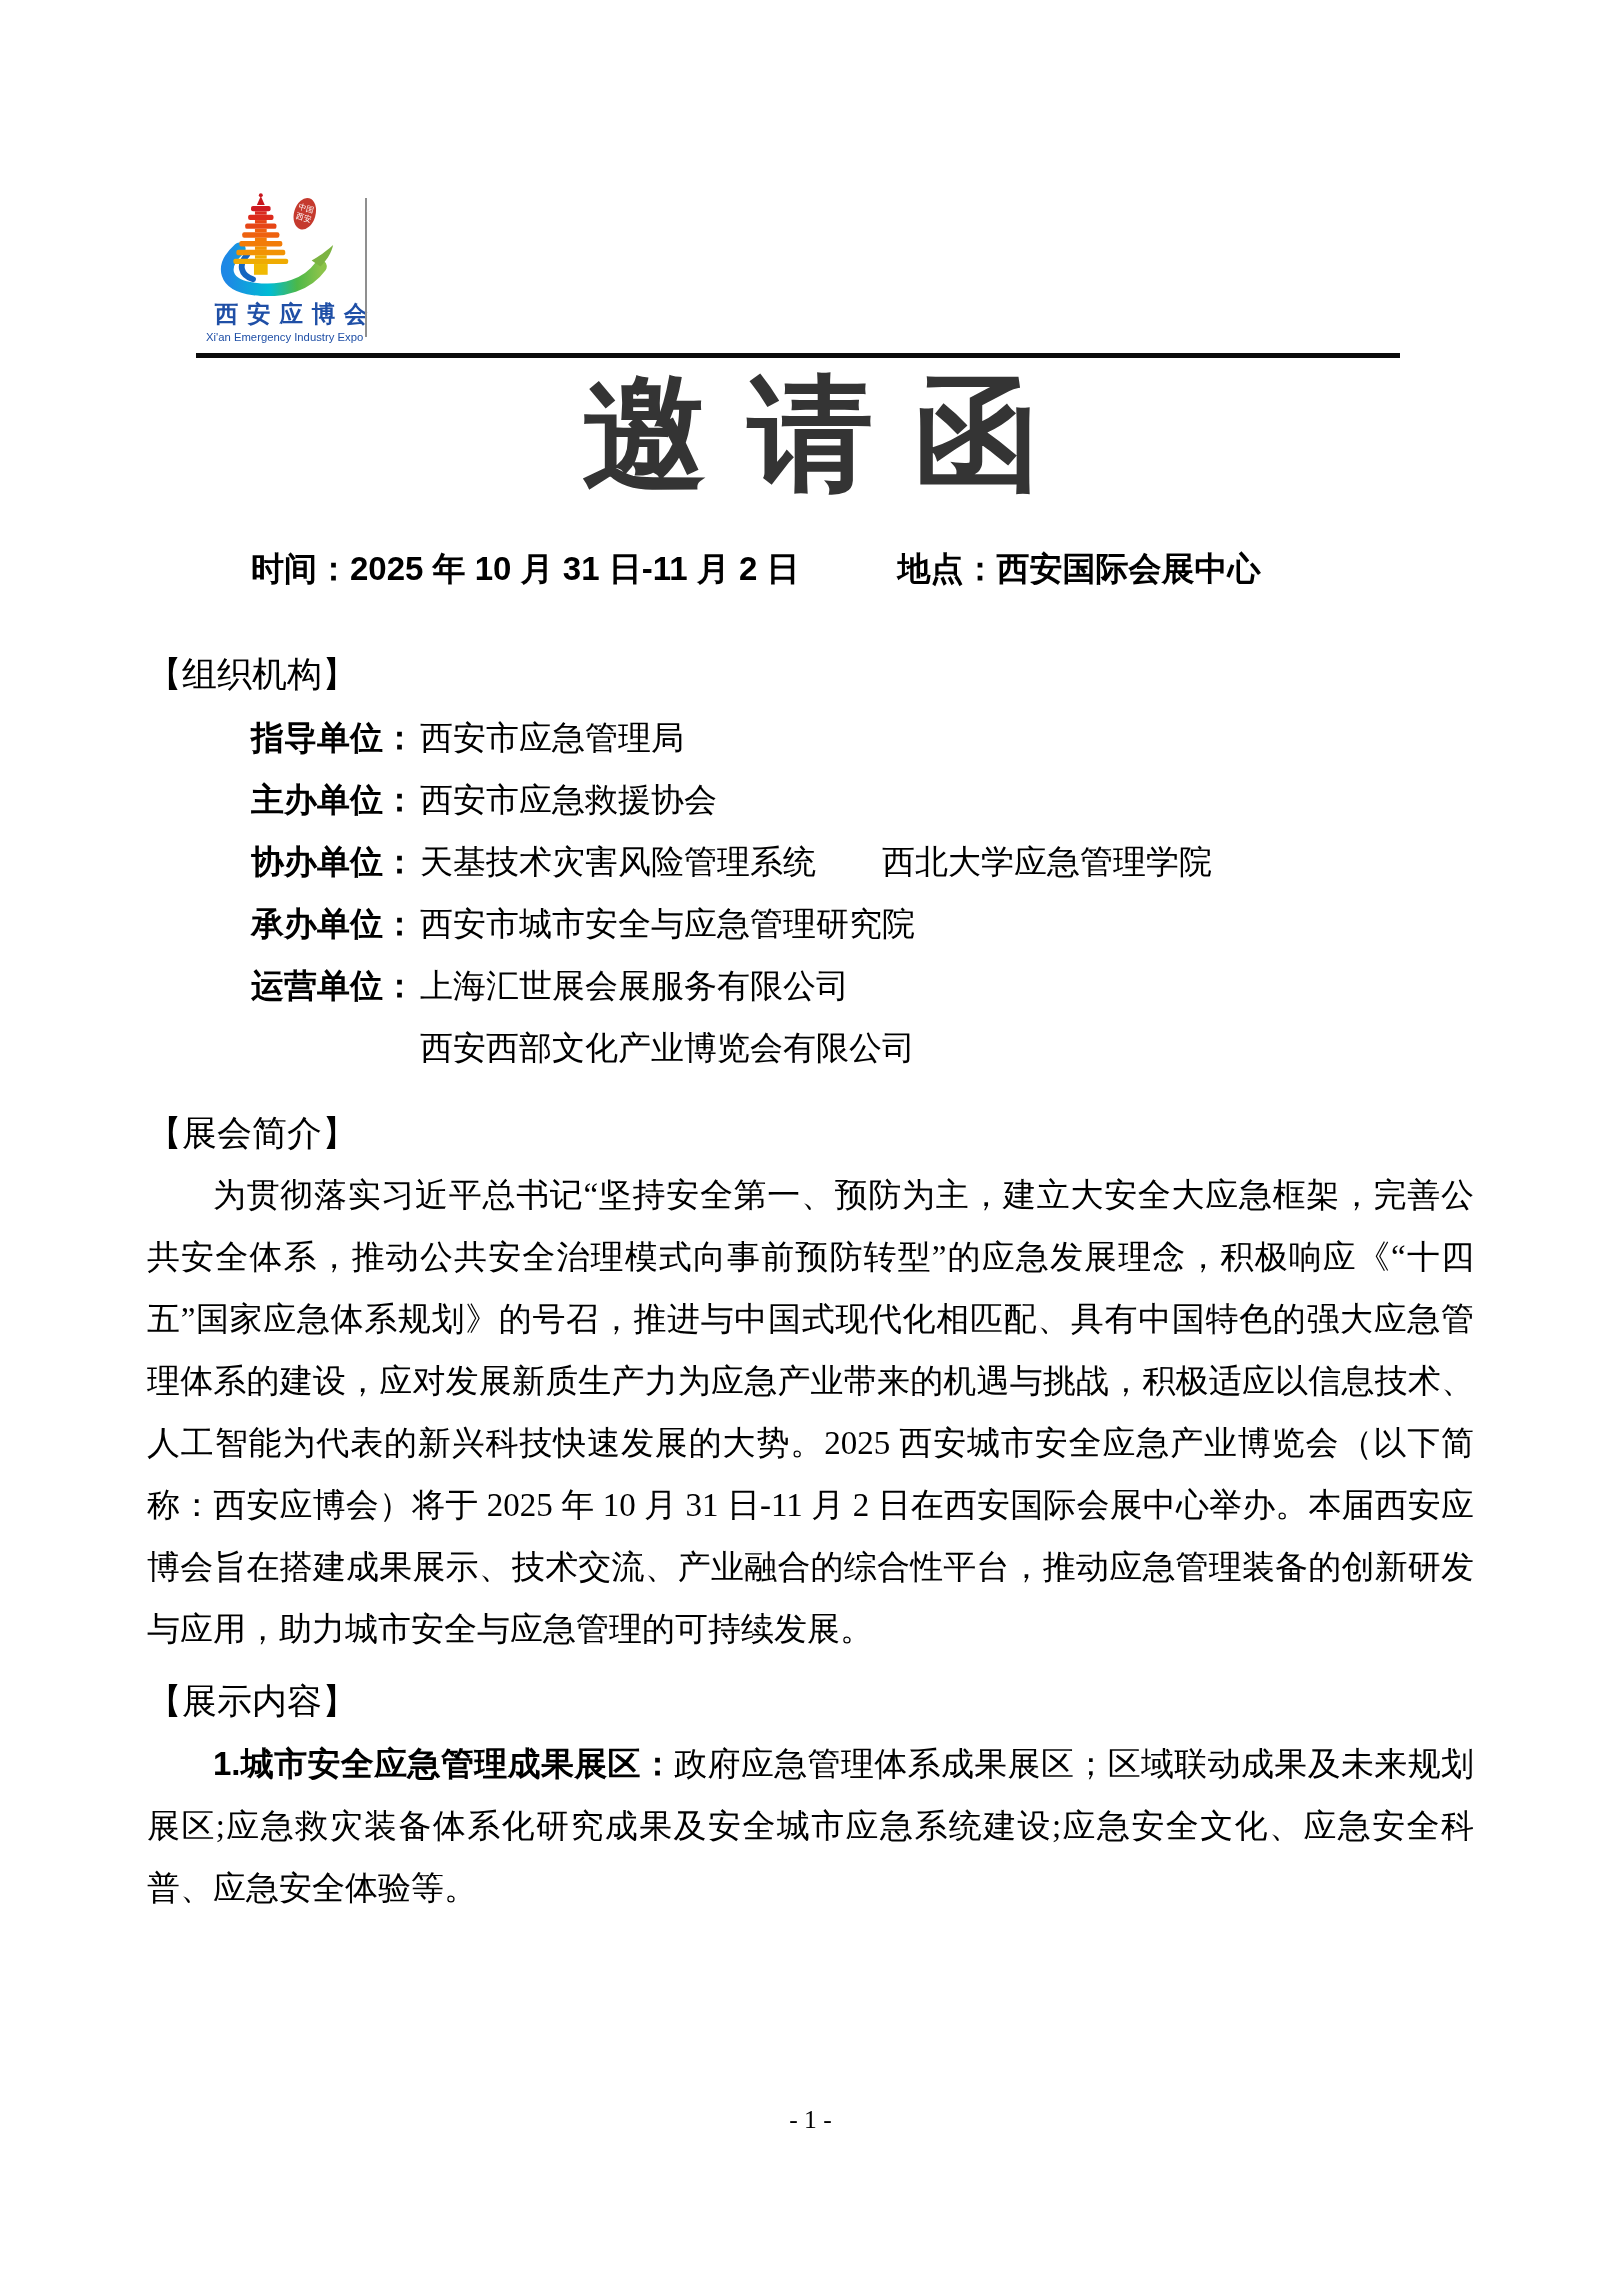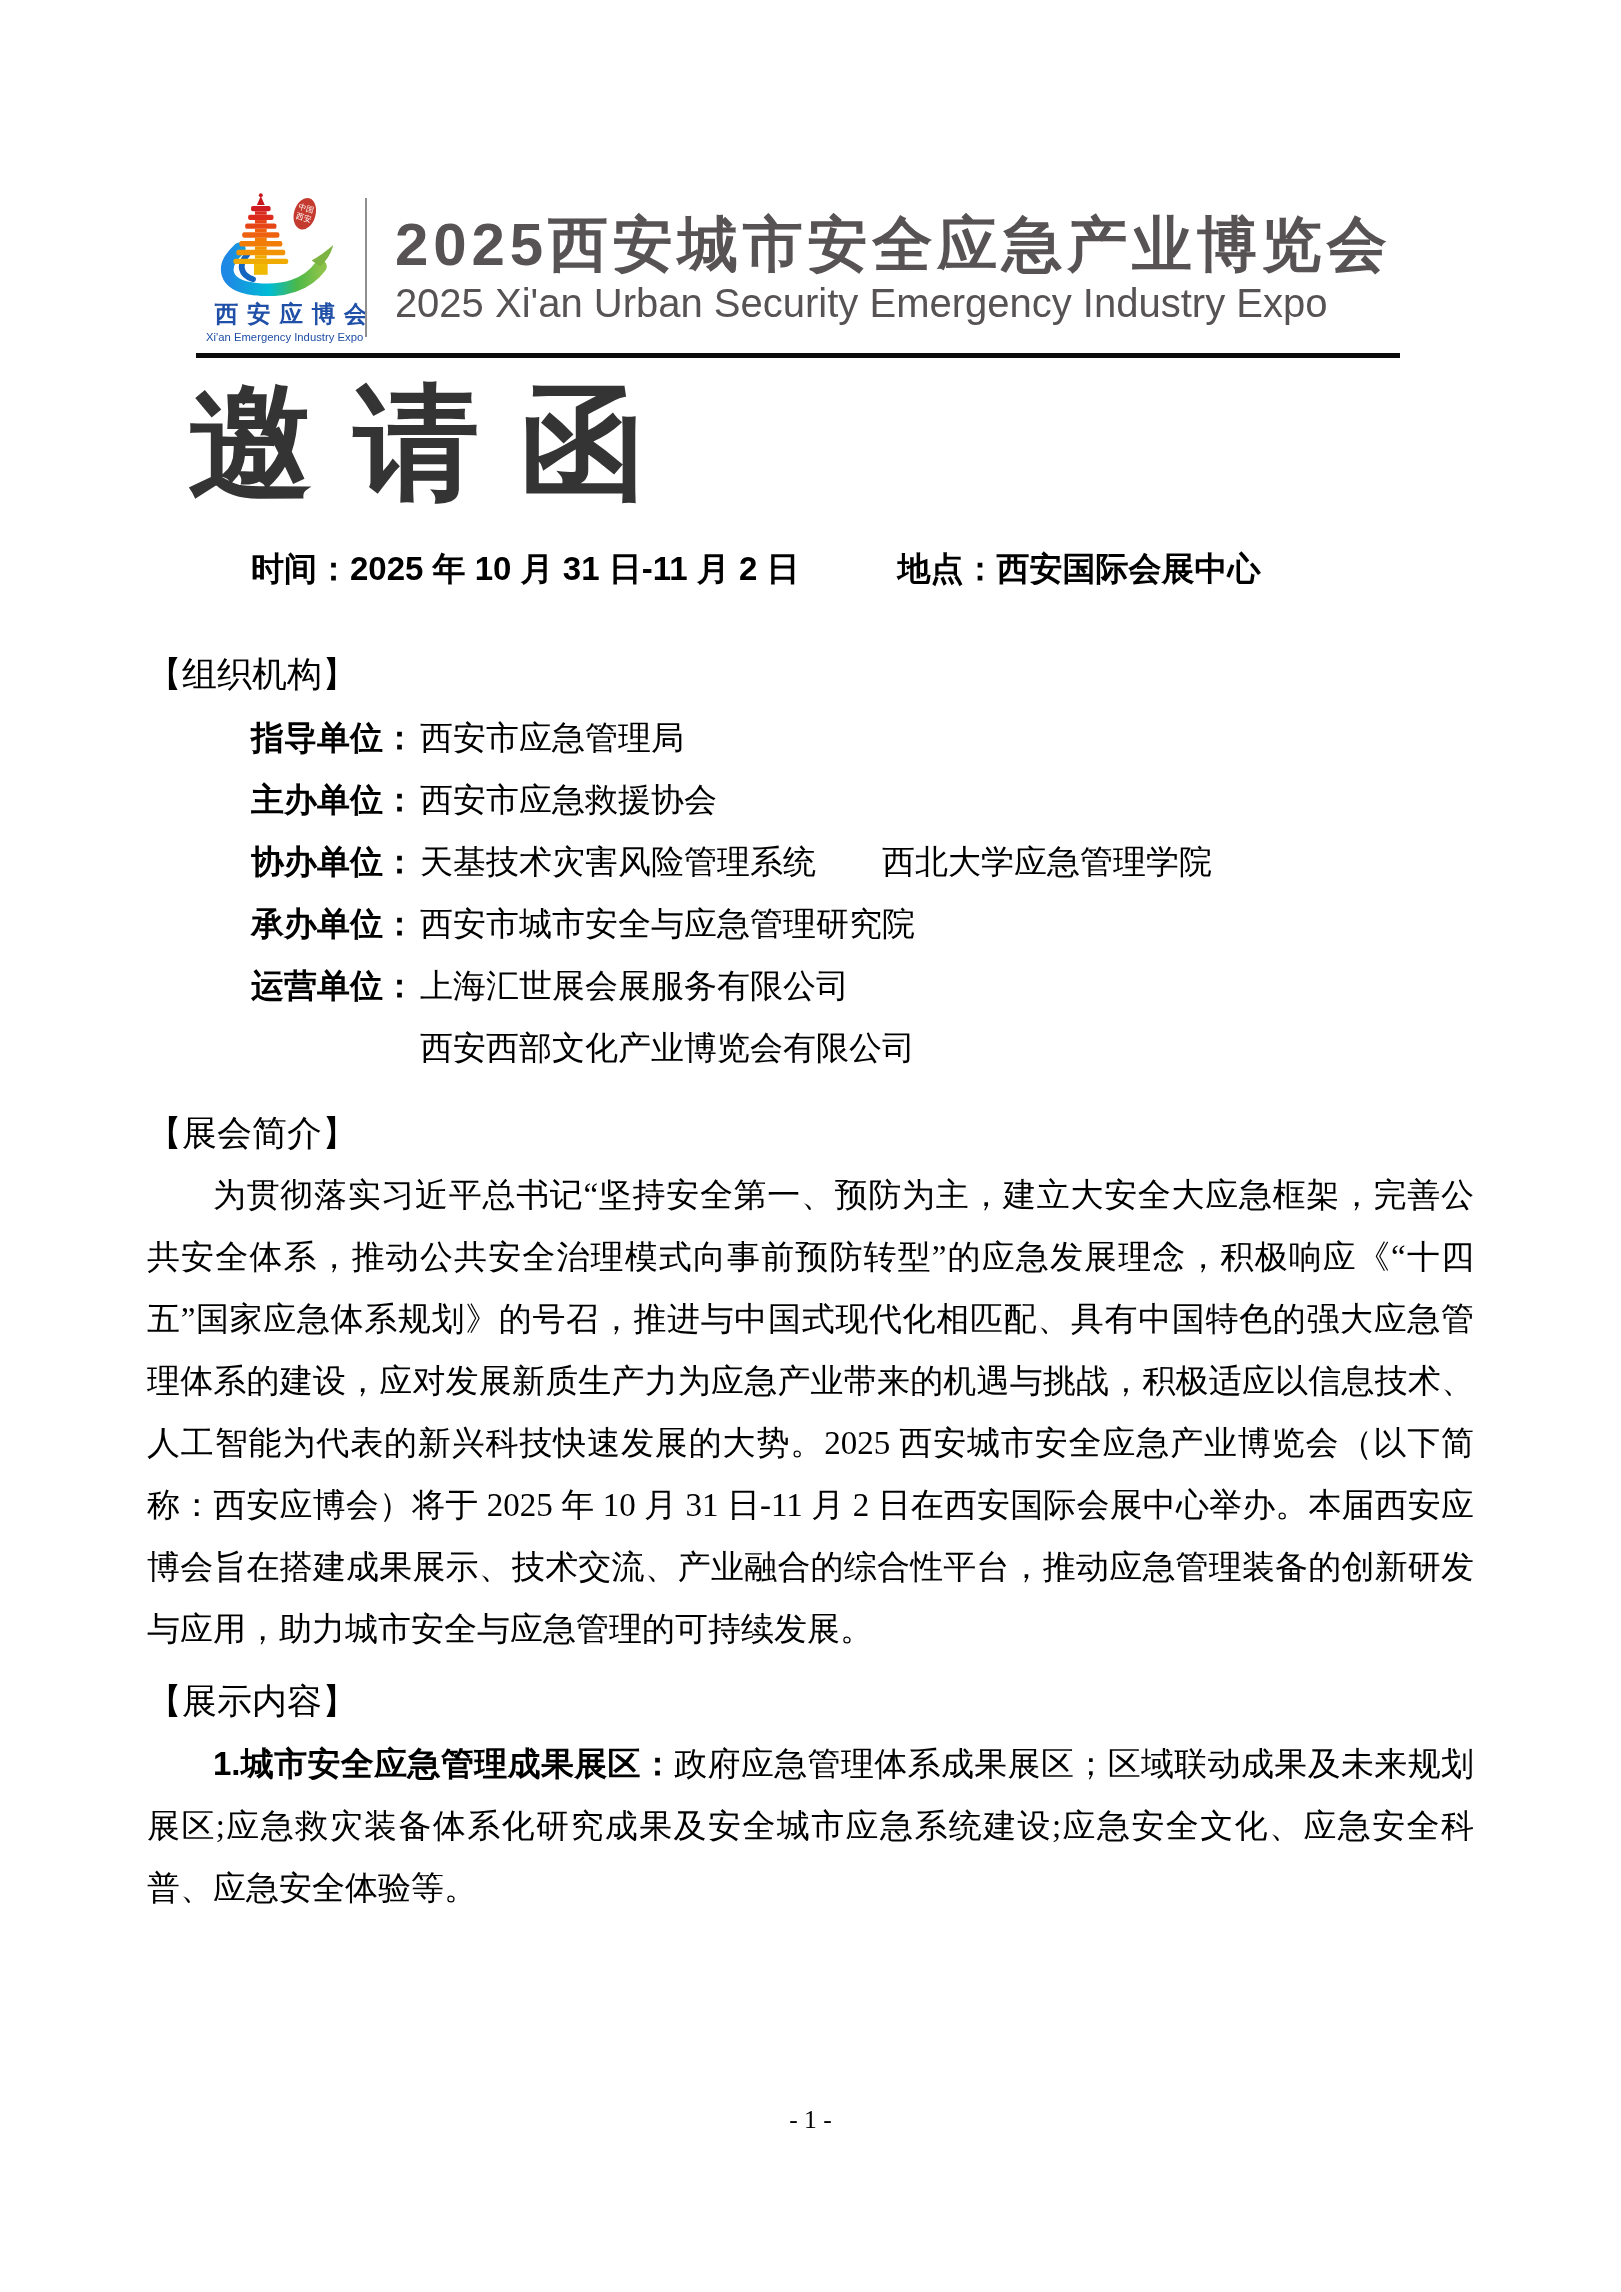--- a/index.html
+++ b/index.html
@@ -69,22 +69,22 @@
   }
   .header-rule{
     height:4.9px;
     background:#0b0b0b;
     width:1204px;
     margin:9.8px 0 0 49px;
   }
   
   .invite-title{
     margin:19.6px 0 0 0;
-    text-align:left;
-    font-family:Liberation Serif, serif;
+    text-align:center;
+    font-family:Liberation Mono, monospace;
     font-weight:900;
     font-size:125px;
     line-height:135px;
     letter-spacing:41px;
     text-indent:41px;
     color:#343434;
   }
   
   .meta-row{
     margin-top:35px;
@@ -191,24 +191,20 @@
           <text x="97" y="19" font-size="8" fill="#ffffff" text-anchor="middle" font-family="Liberation Sans, sans-serif">中国</text>
           <text x="97" y="29" font-size="8" fill="#ffffff" text-anchor="middle" font-family="Liberation Sans, sans-serif">西安</text>
         </g>
       </svg>
       <div class="logo-cn">西安应博会</div>
       <div class="logo-en">Xi'an Emergency Industry Expo</div>
     </div>
 
     <div class="header-divider"></div>
 
-    <div class="header-titles">
-      <div class="title-cn">2025西安城市安全应急产业博览会</div>
-      <div class="title-en">2025 Xi'an Urban Security Emergency Industry Expo</div>
-    </div>
   </header>
 
   <div class="header-rule"></div>
 
   <h1 class="invite-title">邀请函</h1>
 
   <div class="meta-row">
     <span>时间：2025 年 10 月 31 日-11 月 2 日</span>
     <span>地点：西安国际会展中心</span>
   </div>

